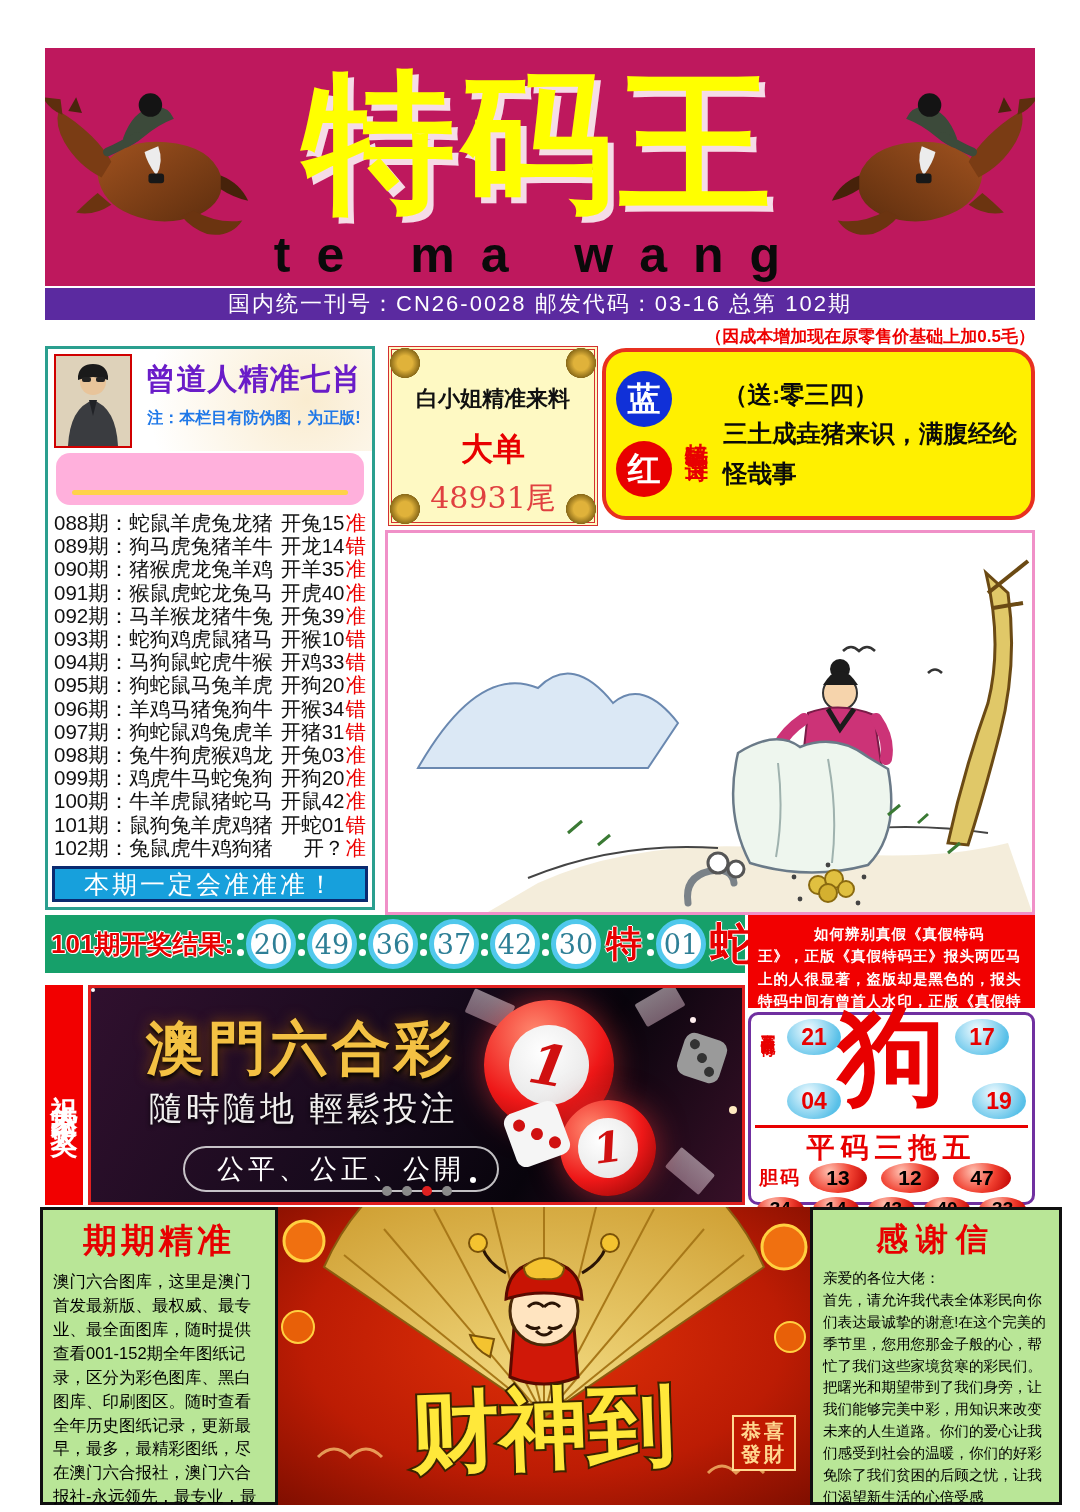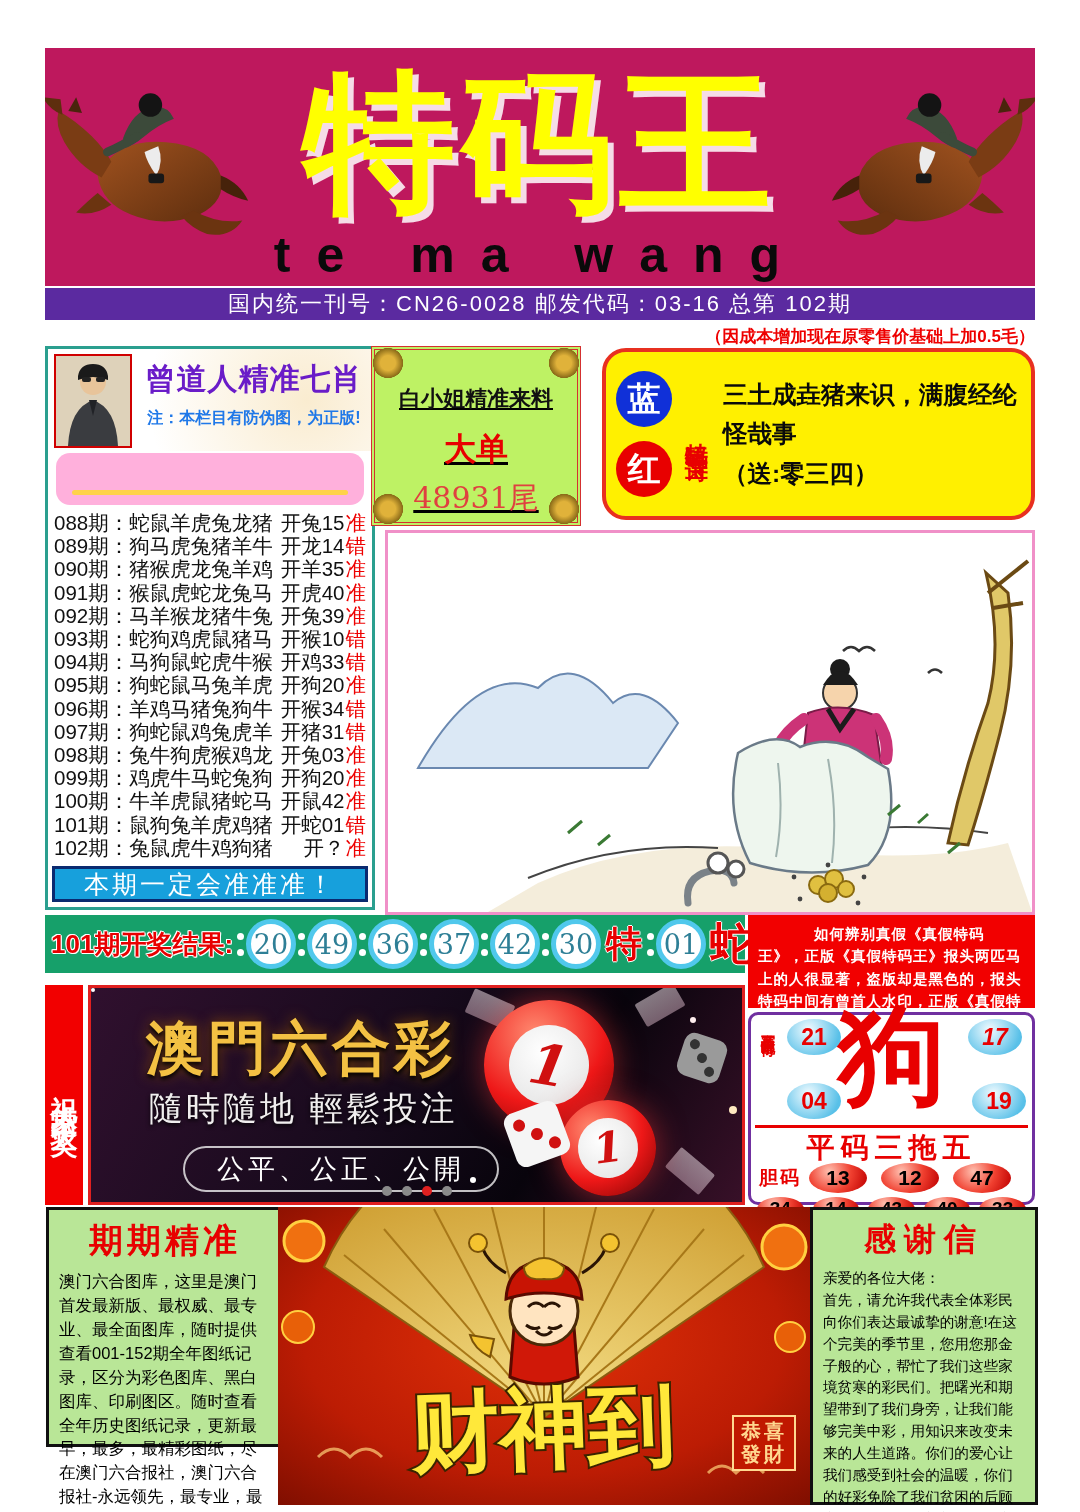--- a/index.html
+++ b/index.html
@@ -33,22 +33,22 @@
   .pink-box{margin:2px 8px 4px 8px;height:52px;background:#ffb0dc;border-radius:14px;position:relative;}
   .pink-box .gold-line{position:absolute;left:16px;right:16px;bottom:10px;height:5px;background:#ffd24a;border-radius:3px;}
   .pred-list{padding:2px 6px 0 6px;}
   .pred-row{display:flex;align-items:baseline;font-size:20.5px;line-height:23.2px;color:#111;white-space:nowrap;}
   .pred-row .lbl{flex:1;}
   .pred-row .verdict{color:#ee0000;margin-left:1px;}
   .leftcol-footer{position:absolute;left:4px;right:4px;bottom:5px;height:30px;border:3px solid #0a2a70;
       background:#17a0dc;color:#fff;font-weight:400;font-size:25px;text-align:center;line-height:30px;letter-spacing:3px;}
 
   
-  .bxj-box{position:absolute;left:371px;top:346px;width:210px;height:180px;background:#bef264;
-      border:4px double #d43030;box-sizing:border-box;text-align:center;text-decoration:underline;}
+  .bxj-box{position:absolute;left:388px;top:346px;width:210px;height:180px;background:#fef9c3;
+      border:4px double #d43030;box-sizing:border-box;text-align:center;}
   .bxj-box .corner{position:absolute;width:30px;height:30px;
       background:radial-gradient(circle,#e0b23a 35%,#8a6a18 70%,transparent 72%);}
   .corner.tl{left:-2px;top:-2px}.corner.tr{right:-2px;top:-2px}.corner.bl{left:-2px;bottom:-2px}.corner.br{right:-2px;bottom:-2px}
   .bxj-title{margin-top:34px;font-size:22px;font-weight:900;color:#111;}
   .bxj-line1{margin-top:14px;font-size:32px;font-weight:900;color:#e80000;}
   .bxj-line2{margin-top:6px;font-size:30px;color:#e04040;font-family:"DejaVu Serif",serif;}
 
   
   .poem-box{position:absolute;left:602px;top:348px;width:433px;height:172px;background:#fff000;
       border:4px solid #e83020;border-radius:24px;box-sizing:border-box;display:flex;align-items:center;padding:6px 8px;}
@@ -128,36 +128,36 @@
   
   .zpanel{position:absolute;left:748px;top:1012px;width:287px;height:193px;background:#fff;
       border:3px solid #7030a0;border-radius:10px;box-sizing:border-box;}
   .zpanel-vert{position:absolute;left:7px;top:8px;writing-mode:vertical-rl;color:#e80000;
       font-size:14.5px;font-weight:900;letter-spacing:1px;height:108px;}
   .zpanel-zodiac{position:absolute;left:40px;right:40px;top:-16px;text-align:center;
       font-size:108px;line-height:1.05;color:#e80000;font-family:"DejaVu Serif",serif;font-weight:bold;}
   .zbadge{position:absolute;width:54px;height:36px;border-radius:50%;
       background:radial-gradient(circle at 40% 30%,#f2fbff,#58c0e8 75%);
       display:flex;align-items:center;justify-content:center;color:#e80000;font-weight:900;font-size:23px;}
-  .zb1{left:36px;top:4px;} .zb2{right:10px;top:4px;font-style:italic;} .zb3{left:36px;top:68px;} .zb4{right:6px;top:68px;}
+  .zb1{left:36px;top:4px;} .zb2{right:23px;top:4px;} .zb3{left:36px;top:68px;} .zb4{right:6px;top:68px;}
   .zpanel-line{position:absolute;left:4px;right:4px;top:110px;height:3px;background:#e80000;}
   .zpanel-sub{position:absolute;left:0;right:0;top:114px;text-align:center;color:#e80000;
       font-size:28px;font-weight:900;letter-spacing:6px;}
   .danma-row{position:absolute;left:8px;right:6px;top:148px;display:flex;align-items:center;gap:8px;}
   .danma-label{color:#e80000;font-weight:900;font-size:19px;letter-spacing:2px;white-space:nowrap;}
   .rpill{border-radius:50%;background:radial-gradient(circle at 35% 28%,#ffc0b0,#f04030 50%,#c00000 95%);
       color:#000;font-weight:900;display:flex;align-items:center;justify-content:center;}
   .danma-row .rpill{width:58px;height:30px;font-size:21px;}
   .extra-row{position:absolute;left:6px;right:6px;top:182px;display:flex;gap:9px;justify-content:center;}
   .extra-row .rpill{width:47px;height:24px;font-size:19px;}
 
   
   .green-box{position:absolute;top:1207px;background:#b9e697;border:3px solid #101010;box-sizing:border-box;}
-  .bl-box{left:46px;width:238px;height:240px;}
-  .br-box{left:810px;width:228px;height:298px;}
+  .bl-box{left:40px;width:238px;height:298px;}
+  .br-box{left:810px;width:252px;height:298px;}
   .gb-title{text-align:center;color:#e80000;font-weight:900;margin-top:8px;}
   .bl-box .gb-title{font-size:34px;letter-spacing:4px;}
   .br-box .gb-title{font-size:32px;letter-spacing:8px;}
   .gb-text{padding:6px 10px 0 10px;color:#000;}
   .bl-box .gb-text{font-size:16.5px;line-height:1.45;}
   .br-box .gb-text{font-size:14.6px;line-height:1.5;white-space:pre-line;}
   .caishen{position:absolute;left:278px;top:1207px;width:532px;height:298px;overflow:hidden;}
   .caishen-seal{position:absolute;right:14px;bottom:34px;width:52px;padding:3px 4px;background:#c01800;
       border:2px solid #ffd890;color:#ffd890;font-size:20px;font-weight:bold;line-height:1.15;
       letter-spacing:3px;text-align:center;}
@@ -333,22 +333,22 @@
     <div class="bxj-line2">48931尾</div>
   </div>
 
   <div class="poem-box">
     <div class="poem-circles">
       <div class="c-circle c-blue">蓝</div>
       <div class="c-circle c-red">红</div>
     </div>
     <div class="poem-vert">特码寻宝诗</div>
     <div class="poem-lines">
+      <div>（送:零三四）</div>
       <div>三土成垚猪来识，满腹经纶怪哉事</div>
-      <div>（送:零三四）</div>
     </div>
   </div>
 
   <div class="center-pic">
     <svg width="100%" height="100%" viewBox="0 0 644 379">
       <rect width="644" height="379" fill="#ffffff"></rect>
       <path d="M30 235 Q90 130 150 155 Q185 120 225 170 Q255 145 290 190 L260 235 Z" fill="#d8e6f4" stroke="#5a7ca8" stroke-width="2" opacity="0.9"></path>
       <path d="M150 350 Q260 300 420 318 Q540 330 620 310 L644 379 L100 379 Z" fill="#f0e6cc" opacity="0.7"></path>
       <path d="M140 345 Q230 308 330 315" stroke="#444" stroke-width="2" fill="none"></path>
       <path d="M430 300 Q520 288 600 300" stroke="#444" stroke-width="2" fill="none"></path>

